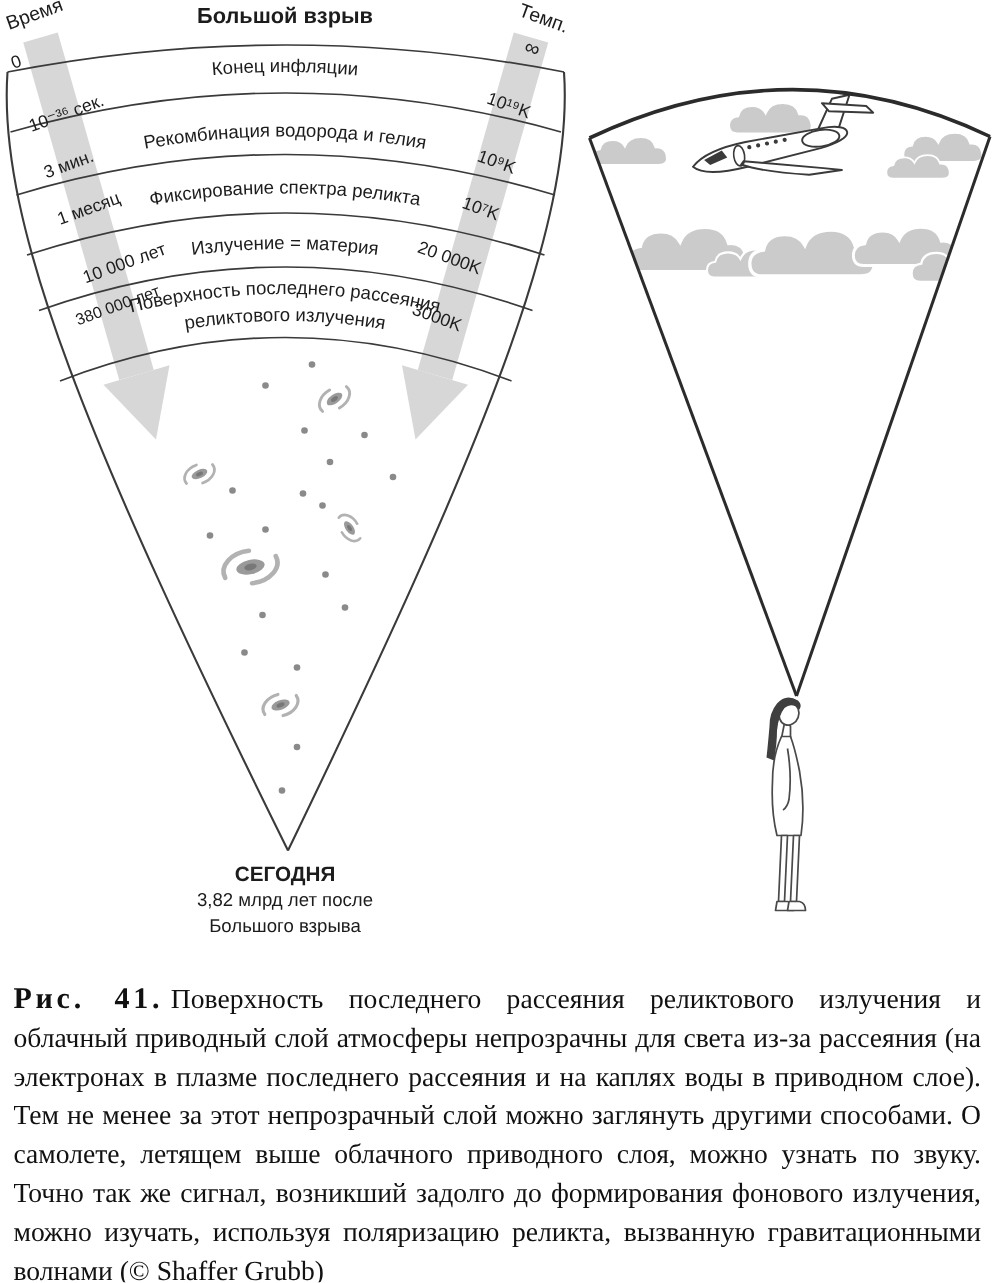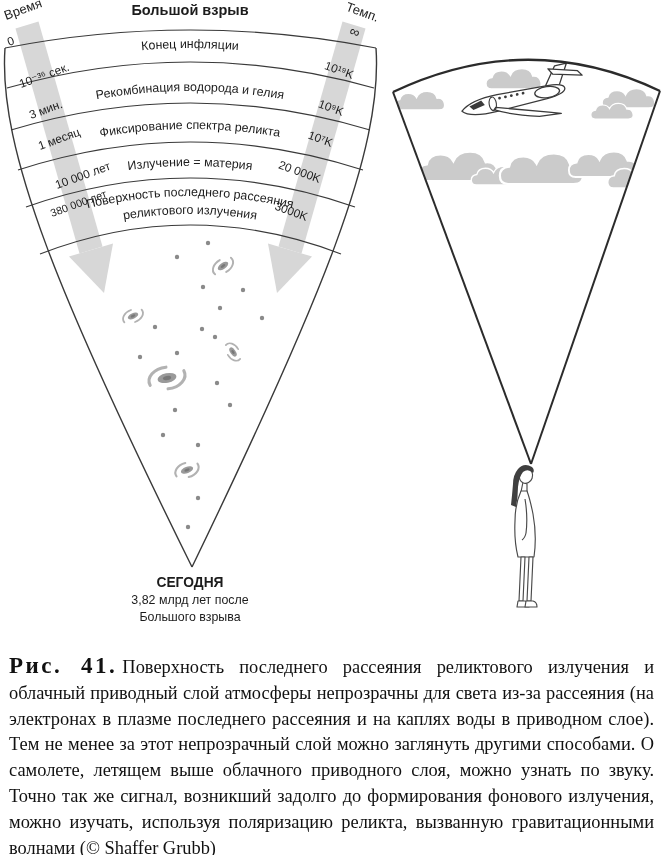--- a/index.html
+++ b/index.html
@@ -16,21 +16,21 @@
   .axis{font-size:13px;}
   .title{font-size:14.5px;font-weight:bold;}
   .today{font-size:13.8px;font-weight:bold;text-anchor:middle;}
   .todaysub{font-size:12.4px;text-anchor:middle;}
   .lineart{fill:#ffffff;stroke:#3a3a3a;stroke-width:1.3;stroke-linejoin:round;}
   .womanline{fill:#ffffff;stroke:#4a4a4a;stroke-width:1.15;stroke-linejoin:round;}
   .cloud{stroke:#ffffff;stroke-width:2.2;}
   .caption{width:645px;margin:9px auto 0 auto;padding:0 9px 0 9px;box-sizing:content-box;
            font-family:"Liberation Serif","DejaVu Serif",serif;font-size:18.4px;
            line-height:25.8px;text-align:justify;color:#111;}
-  .fig-label{font-weight:bold;letter-spacing:2.5px;font-size:23px;margin-right:5px;}
+  .fig-label{font-weight:bold;letter-spacing:2.5px;font-size:20px;margin-right:5px;}
 </style>
 </head>
 <body>
 
 <div class="page">
 
 <svg width="663" height="640" viewBox="0 0 663 640">
   <defs>
     <clipPath id="rclip">
           <path d="M 393 92 Q 528 28 660 91 L 531 464 Z"></path>

